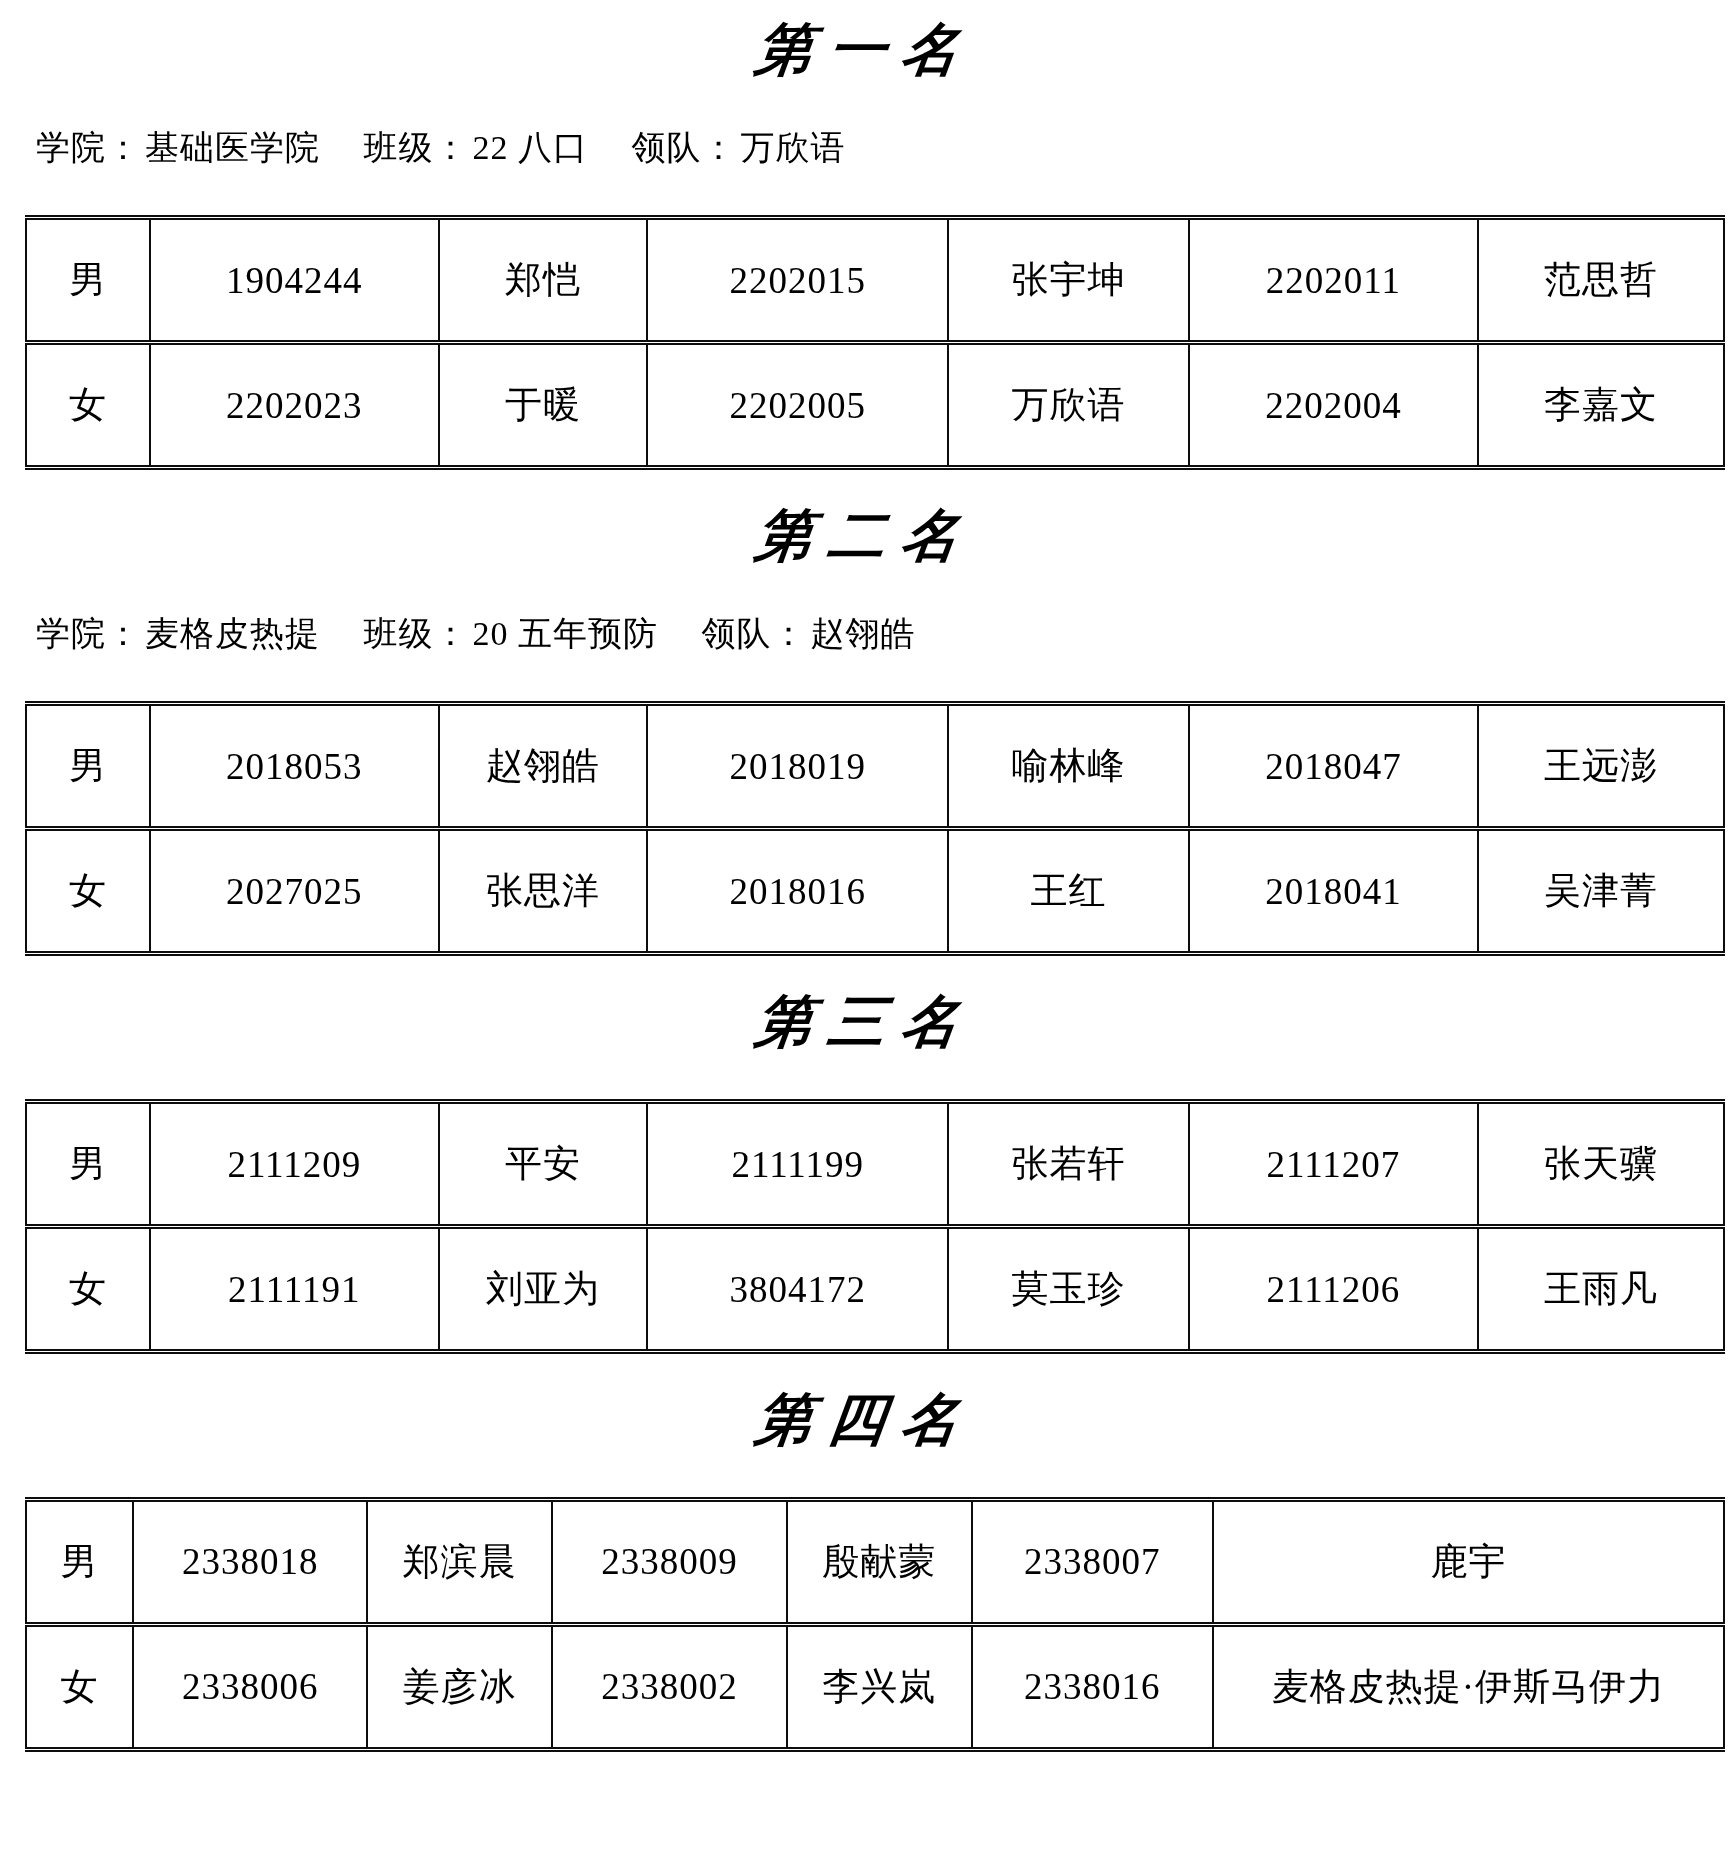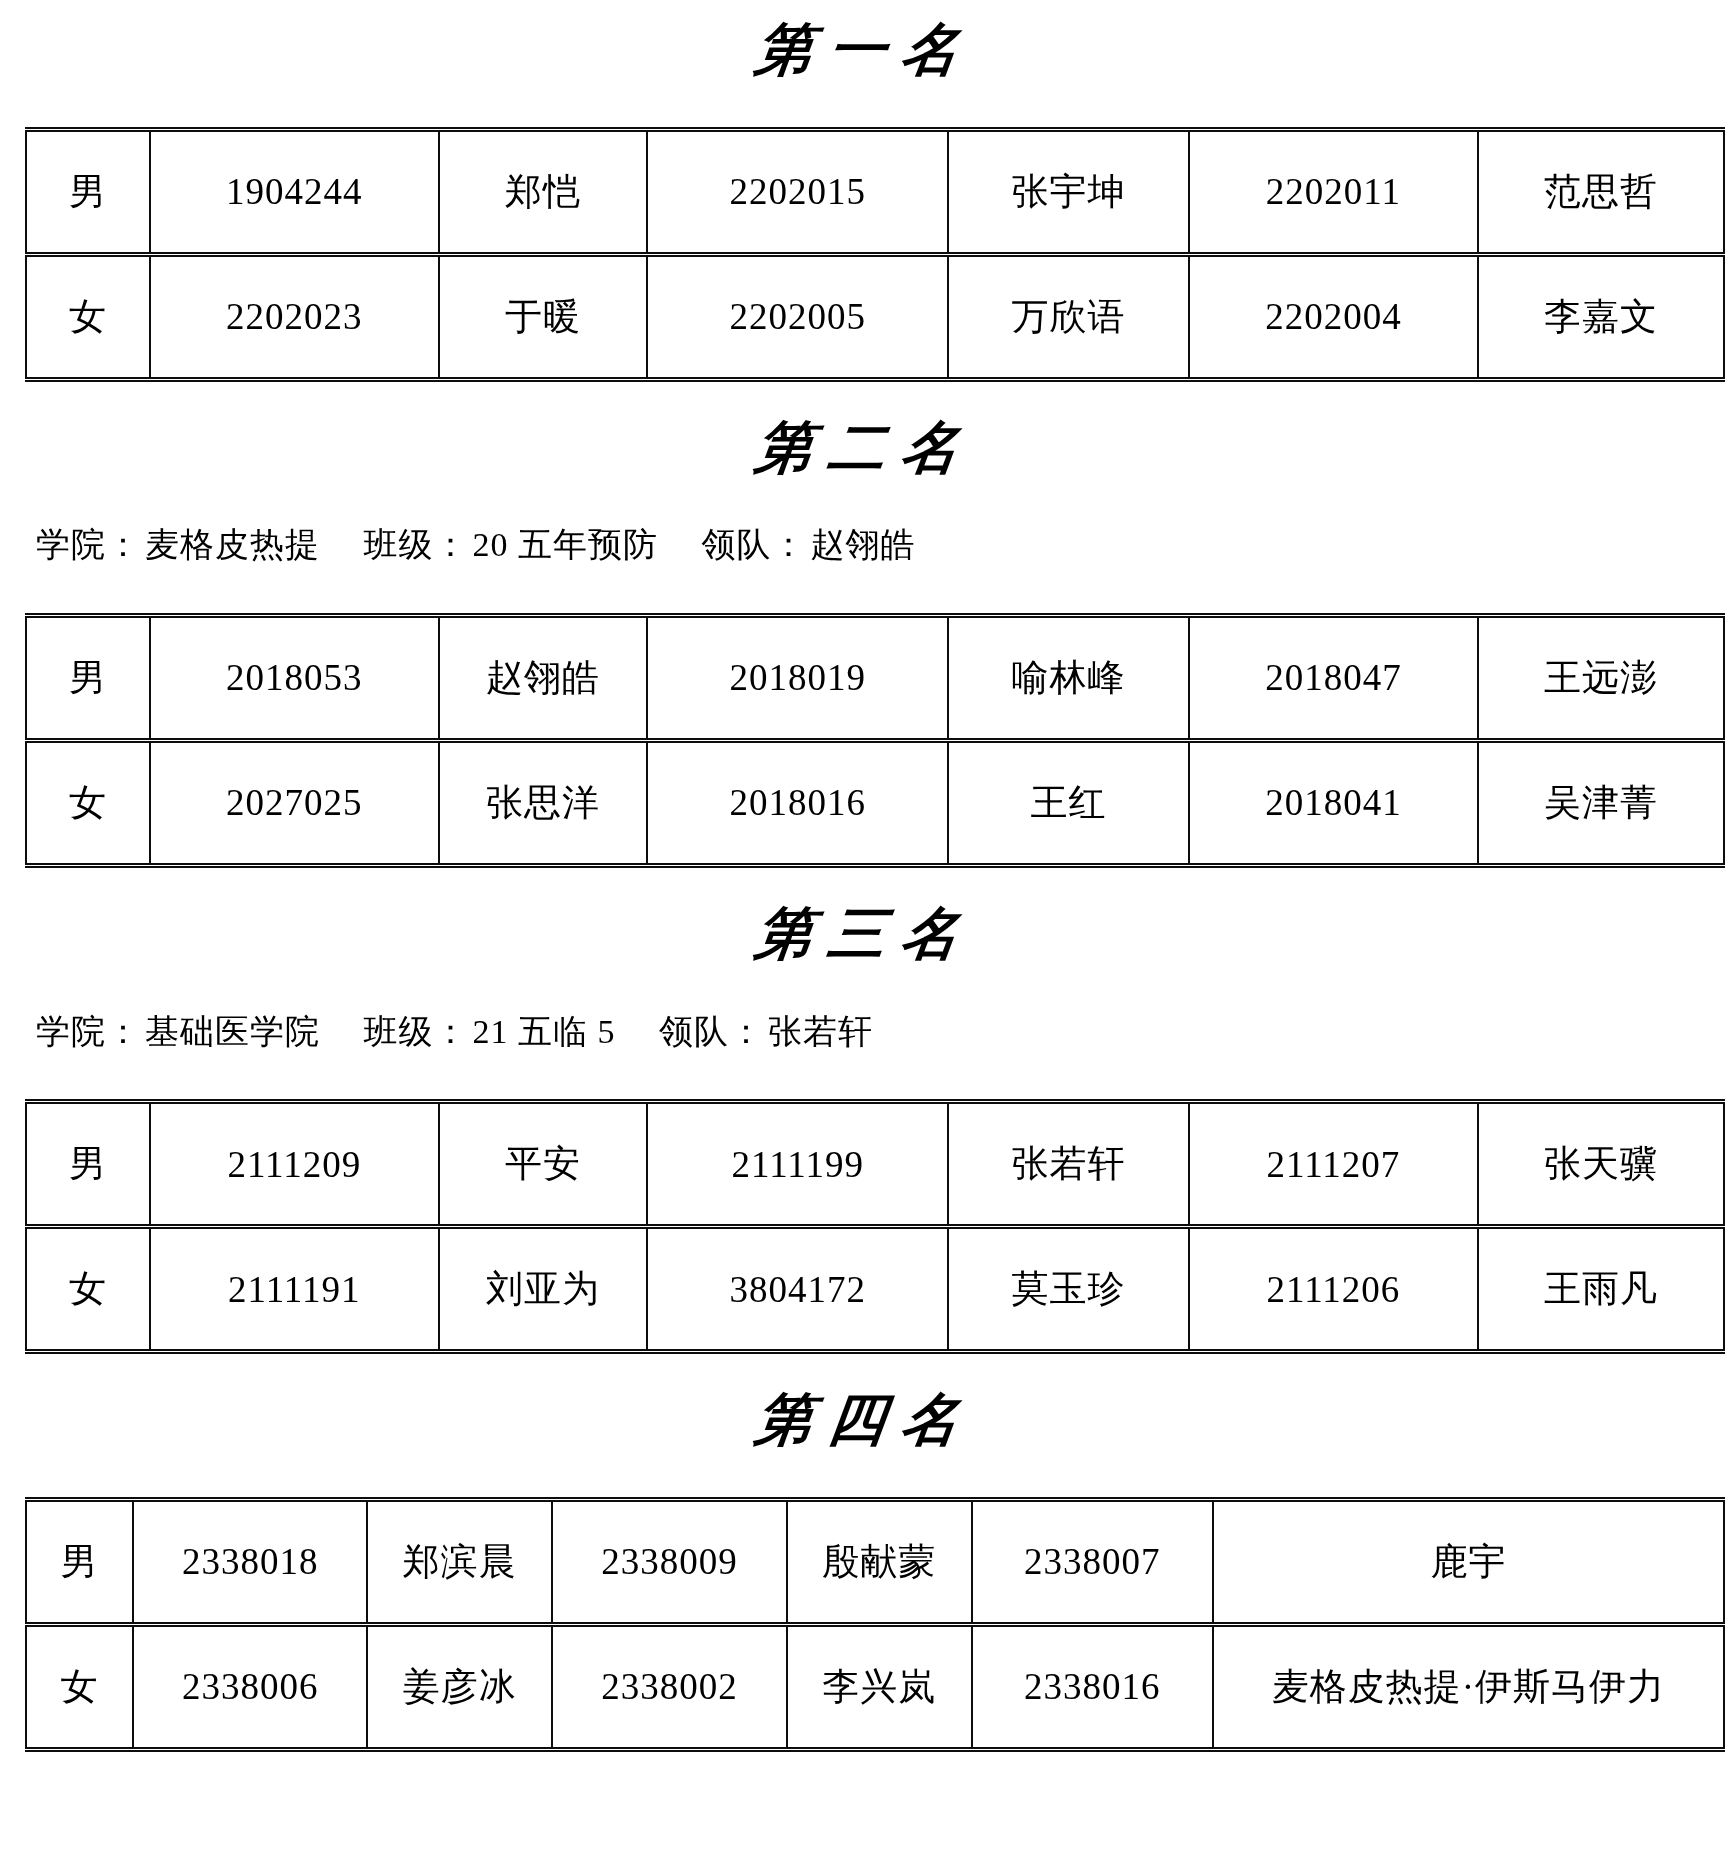--- a/index.html
+++ b/index.html
@@ -70,20 +70,25 @@
   }
 </style>
 </head>
 <body>
 
 <div class="page">
 
   <div class="section-title first">
     <span class="title-text">第一名</span>
   </div>
+  <div class="meta">
+    <span class="group"><span class="label">学院：</span><span>基础医学院</span></span>
+    <span class="group"><span class="label">班级：</span><span>22 八口</span></span>
+    <span class="group"><span class="label">领队：</span><span>万欣语</span></span>
+  </div>
   <table class="roster">
     <colgroup>
       <col style="width:7.3%">
         <col style="width:17%">
         <col style="width:12.3%">
         <col style="width:17.7%">
         <col style="width:14.2%">
         <col style="width:17%">
         <col style="width:14.5%">
     </colgroup>
@@ -145,25 +150,20 @@
       <td>王红</td>
       <td>2018041</td>
       <td>吴津菁</td>
     </tr>
   </tbody>
     </table>
 
   <div class="section-title">
     <span class="title-text">第三名</span>
   </div>
-  <div class="meta">
-    <span class="group"><span class="label">学院：</span><span>基础医学院</span></span>
-    <span class="group"><span class="label">班级：</span><span>21 五临 5</span></span>
-    <span class="group"><span class="label">领队：</span><span>张若轩</span></span>
-  </div>
   <table class="roster">
     <colgroup>
       <col style="width:7.3%">
         <col style="width:17%">
         <col style="width:12.3%">
         <col style="width:17.7%">
         <col style="width:14.2%">
         <col style="width:17%">
         <col style="width:14.5%">
     </colgroup>

